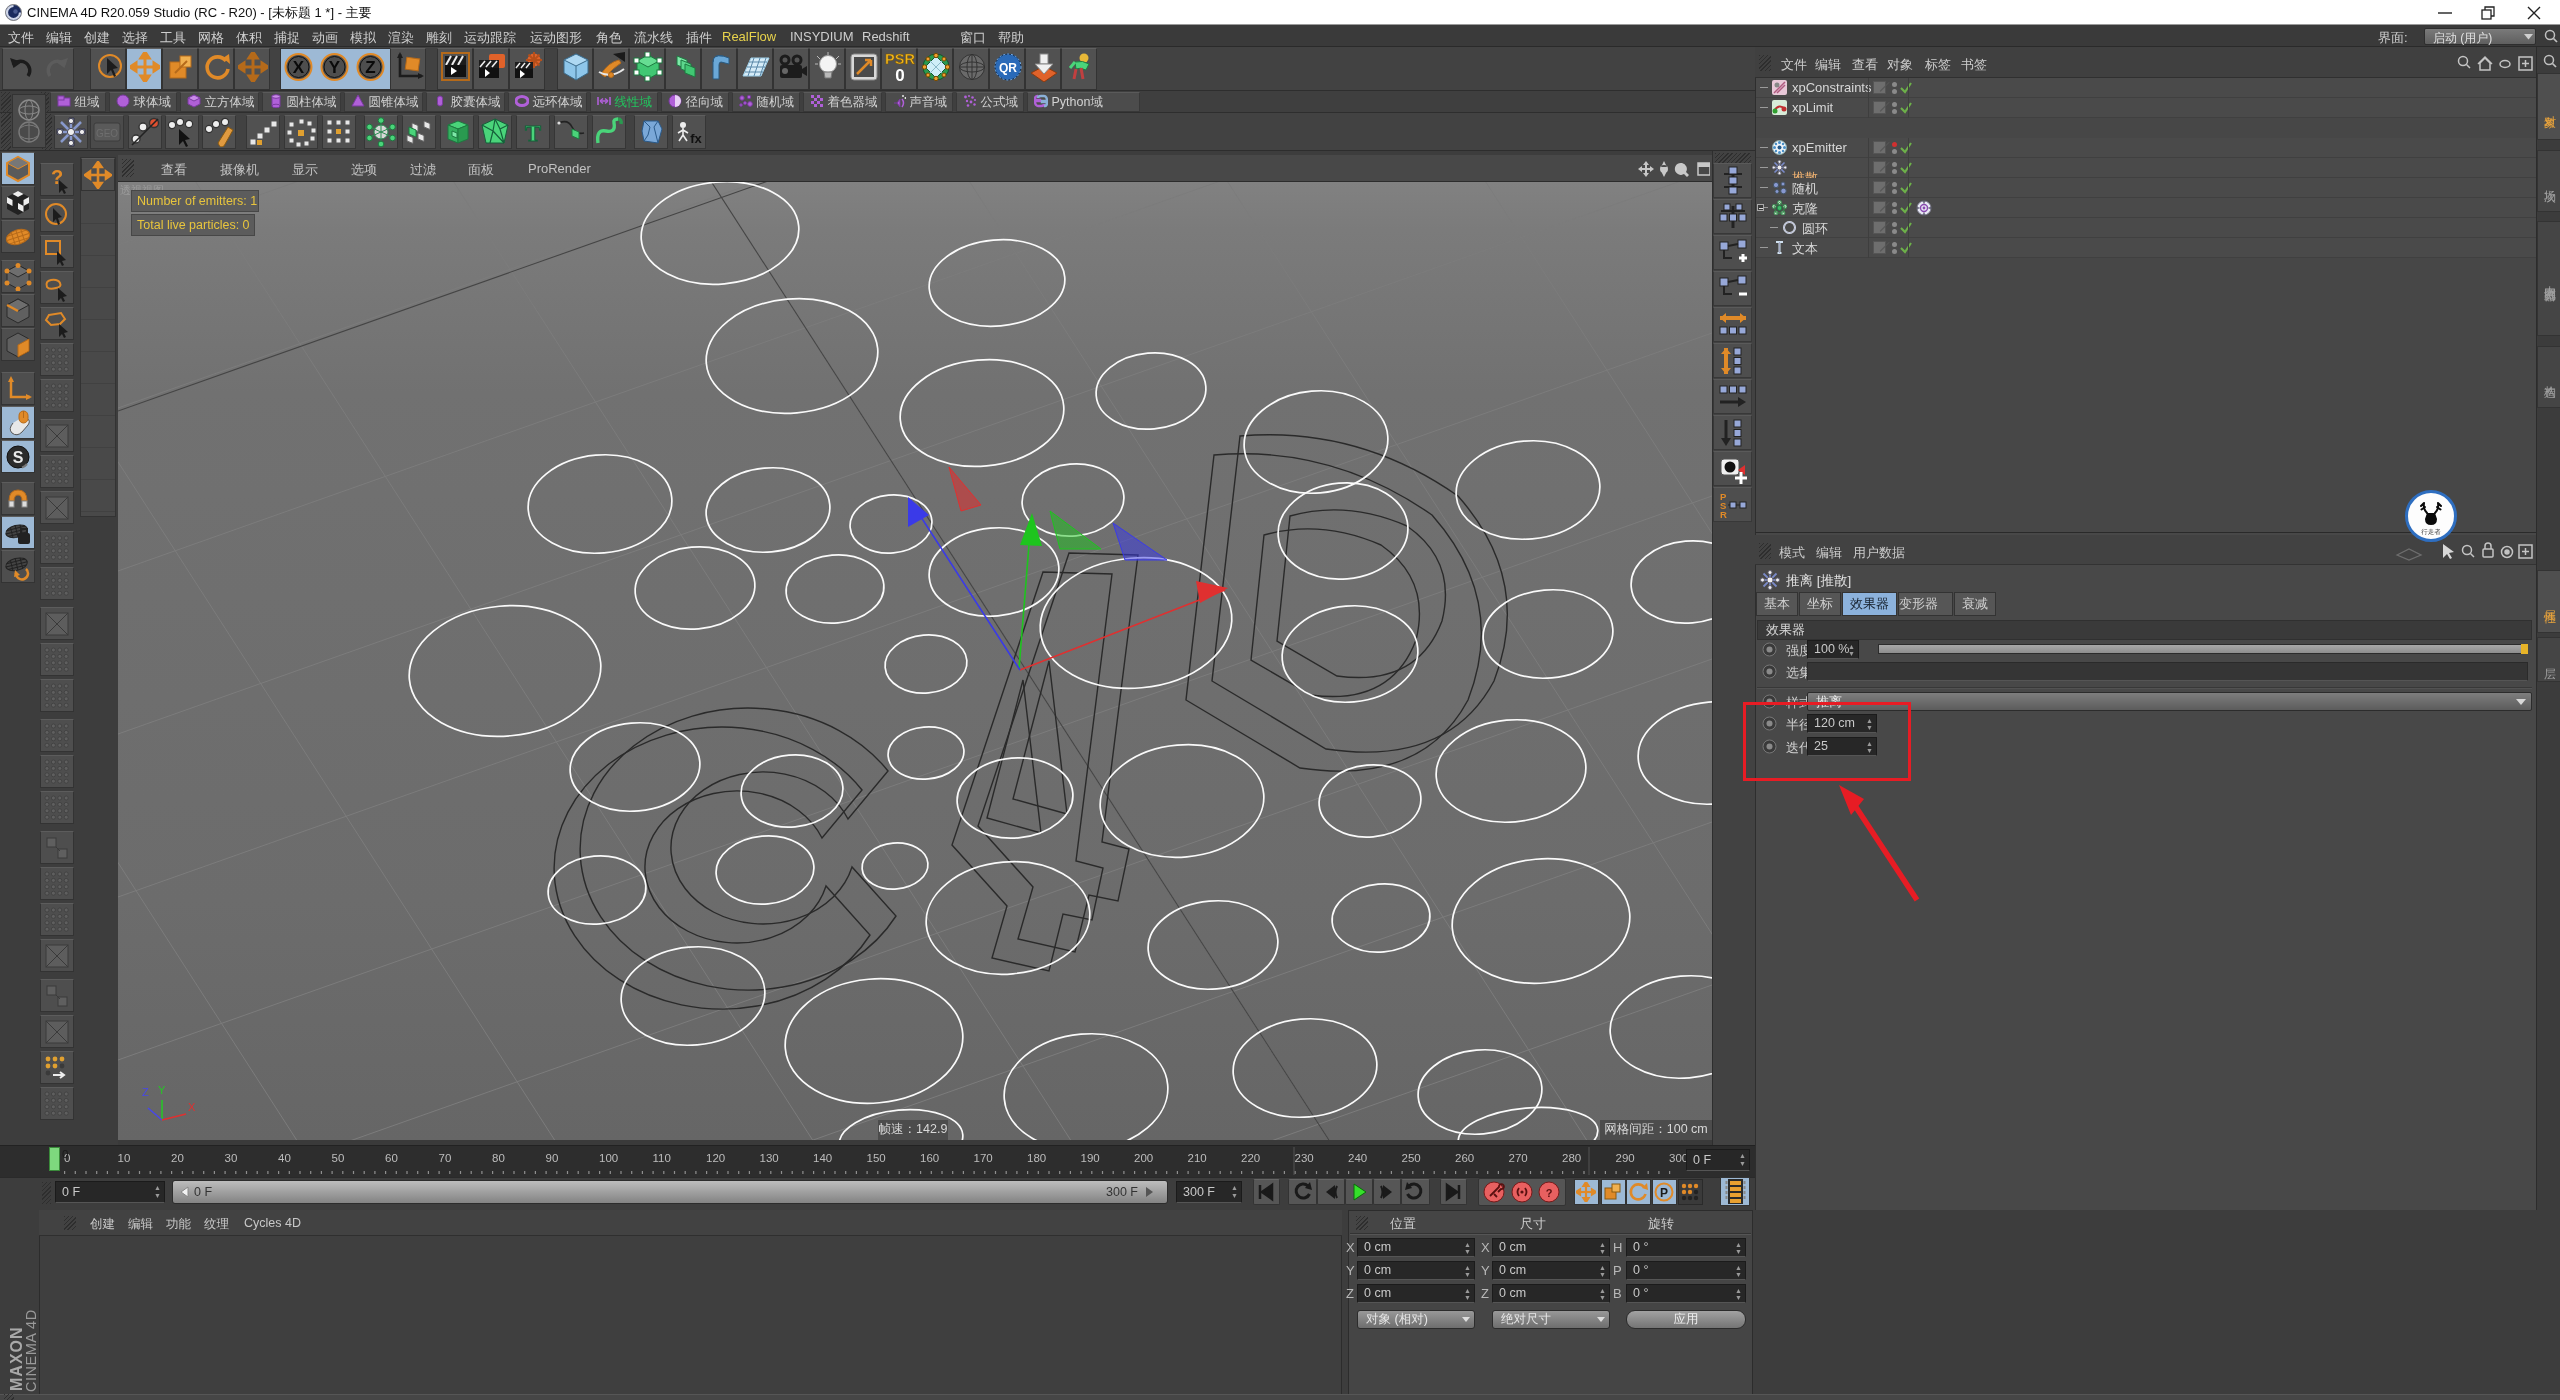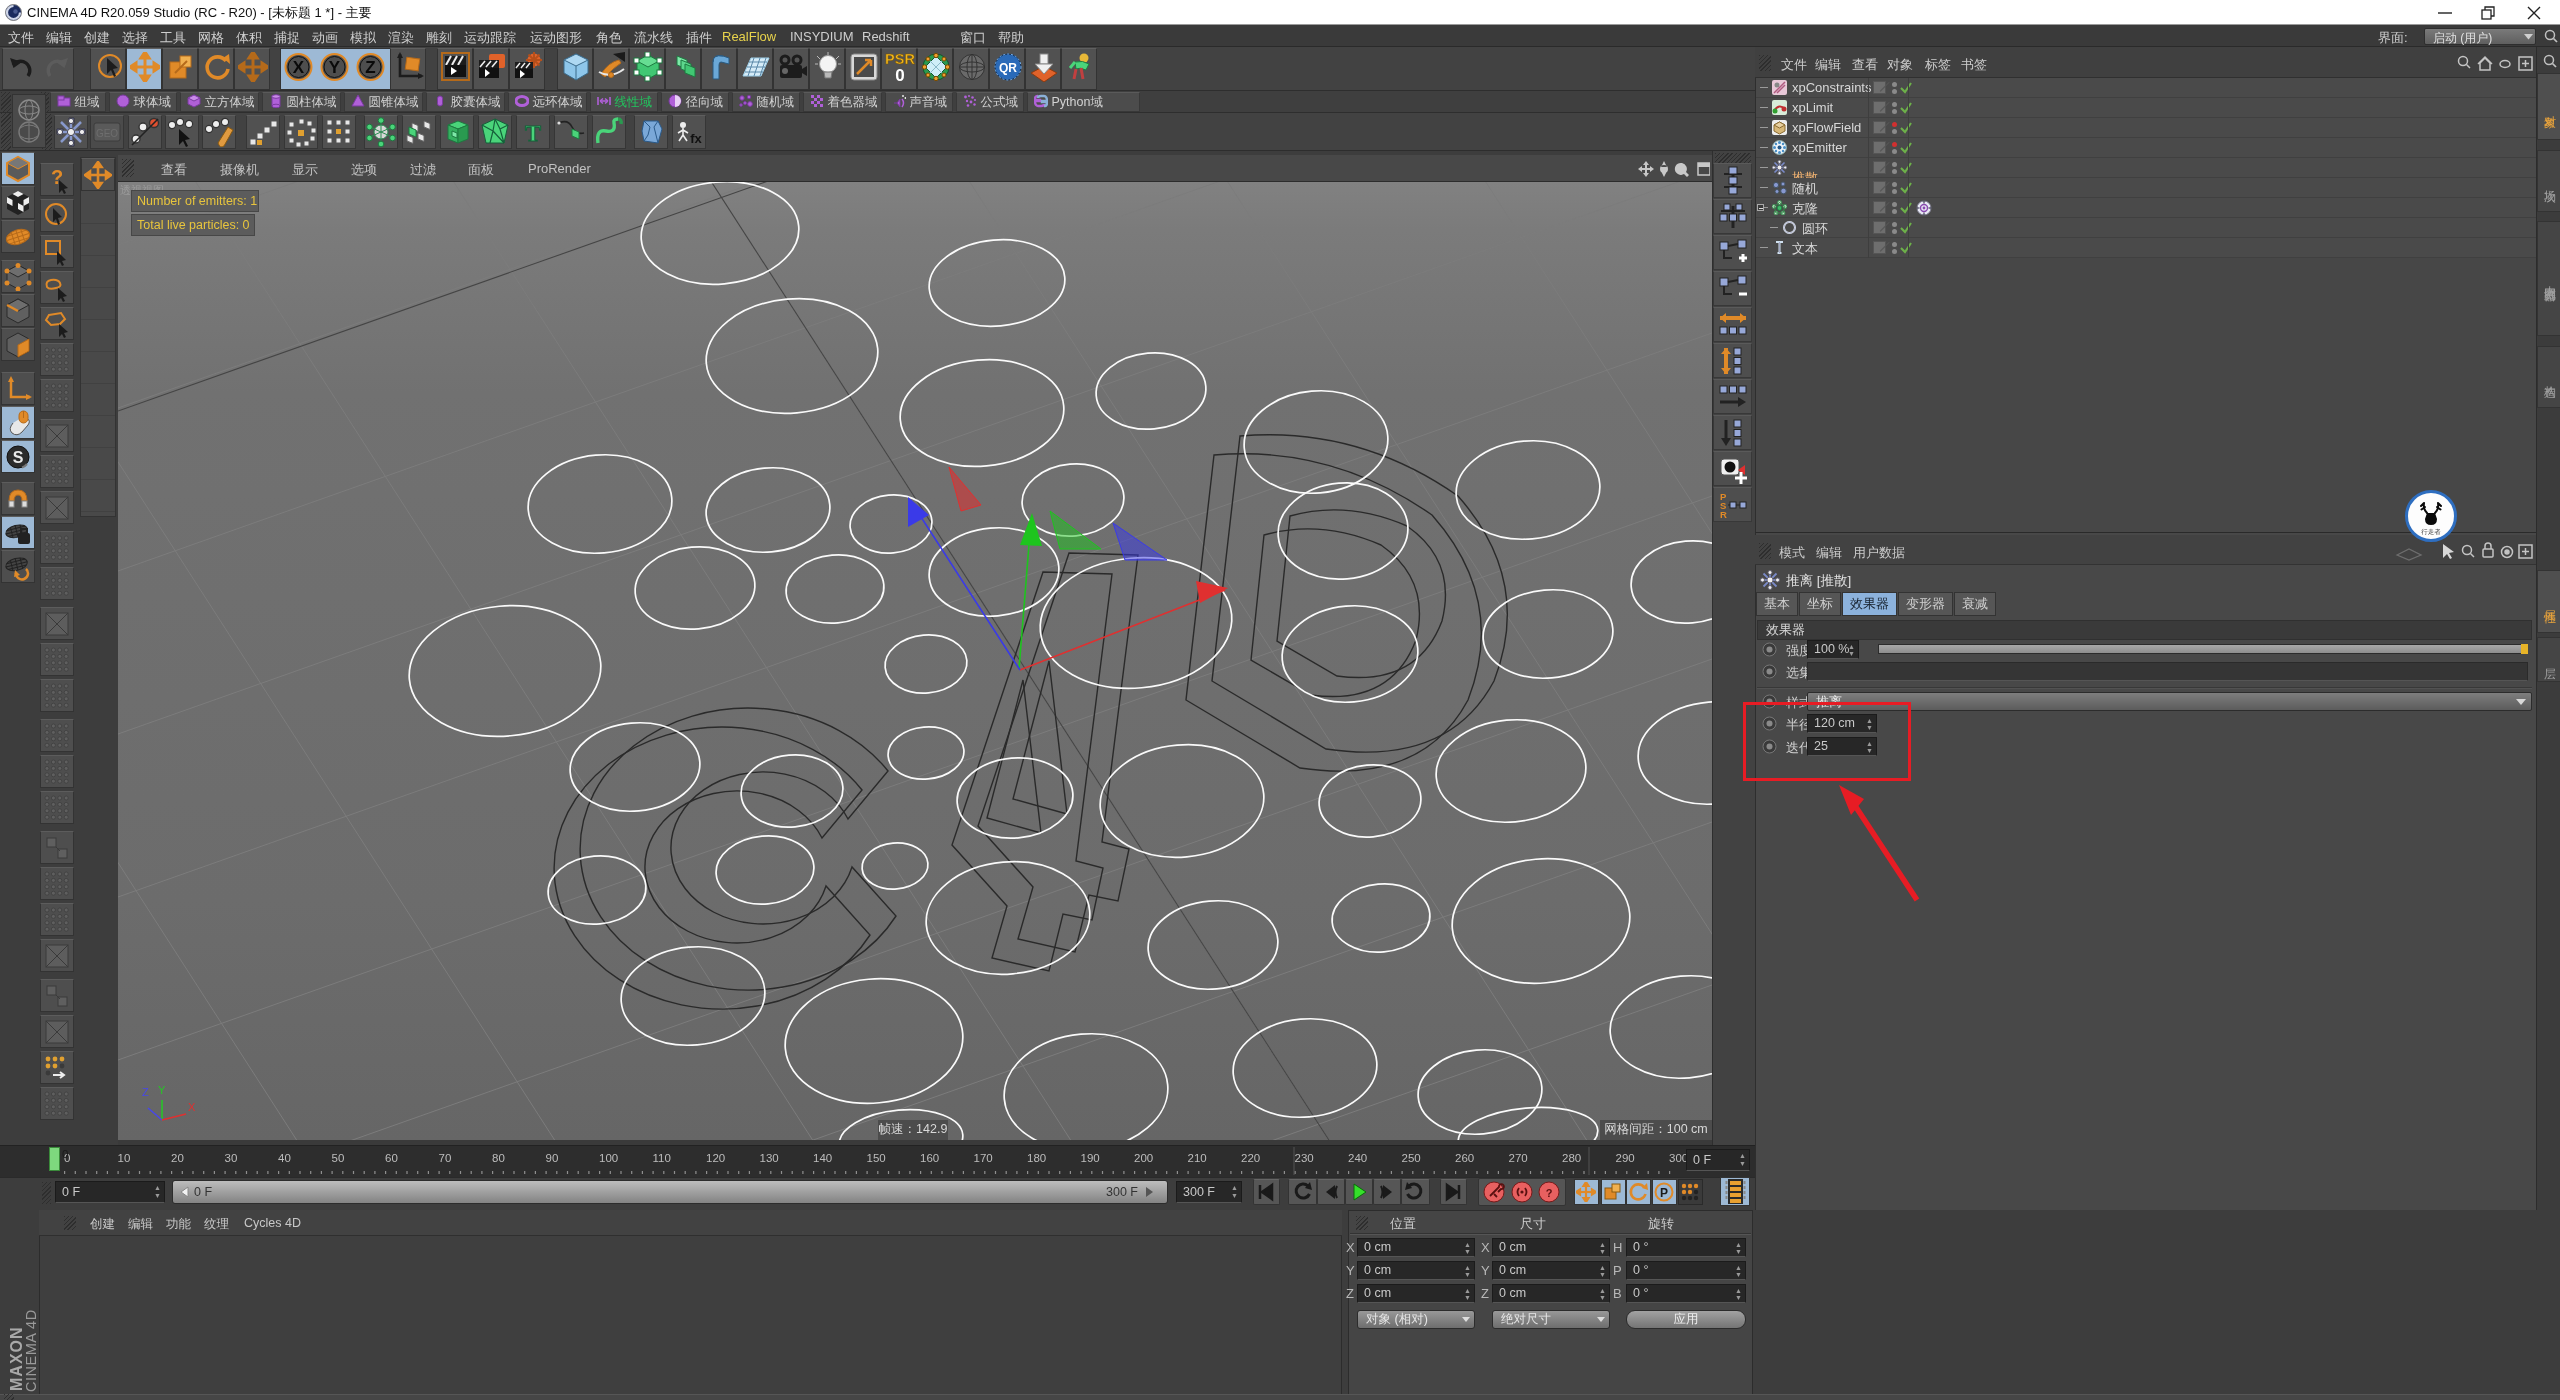--- a/index.html
+++ b/index.html
@@ -1342,39 +1342,20 @@
           <path d="M2 11 Q7 3 13 9" stroke="#c03030" stroke-width="2" fill="none"></path>
           <circle cx="3" cy="11" r="2.5" fill="#30a030"></circle>
           <circle cx="12" cy="9" r="2.5" fill="#c03030"></circle>
         </svg>
         <div style="position:absolute;left:36px;top:2px;font-size:13px;color:#d8d8d8;">xpLimit</div>
         <div style="position:absolute;left:112px;top:0;width:1px;height:20px;background:#3e3e3e;"></div>
         <div style="position:absolute;left:117px;top:3px;width:13px;height:13px;background:#6e6e6e;border:1px solid #555;">
           <div style="width:13px;height:1px;background:#555;transform:rotate(-45deg) translate(0,6px);"></div>
         </div>
         <div style="position:absolute;left:136px;top:4px;width:5px;height:5px;border-radius:3px;background:#8a8a8a;"></div>
-        <div style="position:absolute;left:136px;top:11px;width:5px;height:5px;border-radius:3px;background:#8a8a8a;"></div>
-        <svg style="position:absolute;left:143px;top:3px" width="14" height="14">
-          <path d="M2 7 L6 11 L12 2" stroke="#6db04a" stroke-width="2.1" fill="none"></path>
-        </svg>
-        <div style="position:absolute;left:152px;top:0;width:1px;height:20px;background:#3e3e3e;"></div>
-      </div>
-      <div class="rrow" style="top:40px;background:#4a4a4a;">
-        <div style="position:absolute;left:4px;top:9px;width:8px;height:1px;background:#9a9a9a;"></div>
-        <svg style="position:absolute;left:16px;top:2px" width="15" height="15">
-          <rect x="0" y="0" width="15" height="15" rx="2" fill="#eee"></rect>
-          <path d="M7.5 2 L13 5 L13 11 L7.5 14 L2 11 L2 5 Z" fill="#d8b878" stroke="#8a6a30"></path>
-          <path d="M7.5 2 L13 5 L7.5 8 L2 5 Z" fill="#e8d0a0" stroke="#8a6a30"></path>
-        </svg>
-        <div style="position:absolute;left:36px;top:2px;font-size:13px;color:#d8d8d8;">xpFlowField</div>
-        <div style="position:absolute;left:112px;top:0;width:1px;height:20px;background:#3e3e3e;"></div>
-        <div style="position:absolute;left:117px;top:3px;width:13px;height:13px;background:#6e6e6e;border:1px solid #555;">
-          <div style="width:13px;height:1px;background:#555;transform:rotate(-45deg) translate(0,6px);"></div>
-        </div>
-        <div style="position:absolute;left:136px;top:4px;width:5px;height:5px;border-radius:3px;background:#d03030;"></div>
         <div style="position:absolute;left:136px;top:11px;width:5px;height:5px;border-radius:3px;background:#8a8a8a;"></div>
         <svg style="position:absolute;left:143px;top:3px" width="14" height="14">
           <path d="M2 7 L6 11 L12 2" stroke="#6db04a" stroke-width="2.1" fill="none"></path>
         </svg>
         <div style="position:absolute;left:152px;top:0;width:1px;height:20px;background:#3e3e3e;"></div>
       </div>
       <div class="rrow" style="top:60px;background:#4a4a4a;">
         <div style="position:absolute;left:4px;top:9px;width:8px;height:1px;background:#9a9a9a;"></div>
         <svg style="position:absolute;left:16px;top:2px" width="15" height="15">
           <circle cx="7.5" cy="7.5" r="7" fill="#eef4f8" stroke="#8aa"></circle>
@@ -1564,21 +1545,21 @@
         <circle cx="10" cy="2.5" r="2"></circle>
         <circle cx="17.5" cy="10" r="2"></circle>
         <circle cx="10" cy="17.5" r="2"></circle>
         <circle cx="2.5" cy="10" r="2"></circle>
       </g>
     </svg>
     <div class="ab" style="left:1786px;top:572px;font-size:13.5px;color:#e0e0e0;white-space:nowrap;">推离 [推散]</div>
     <div class="ab" style="left:1756px;top:592px;width:42px;height:24px;background:#565656;border:1px solid #333;color:#cfcfcf;font-size:13px;text-align:center;line-height:22px;">基本</div>
     <div class="ab" style="left:1799px;top:592px;width:42px;height:24px;background:#565656;border:1px solid #333;color:#cfcfcf;font-size:13px;text-align:center;line-height:22px;">坐标</div>
     <div class="ab" style="left:1842px;top:592px;width:55px;height:24px;background:#8cb2dc;border:1px solid #333;color:#16202c;font-size:13px;text-align:center;line-height:22px;">效果器</div>
-    <div class="ab" style="left:1898px;top:592px;width:55px;height:24px;background:#565656;border:1px solid #333;color:#cfcfcf;font-size:13px;text-align:center;line-height:22px;">变形器</div>
+    <div class="ab" style="left:1898px;top:592px;width:55px;height:24px;background:#565656;border:1px solid #333;color:#cfcfcf;font-size:13px;text-align:left;line-height:22px;">变形器</div>
     <div class="ab" style="left:1954px;top:592px;width:42px;height:24px;background:#565656;border:1px solid #333;color:#cfcfcf;font-size:13px;text-align:center;line-height:22px;">衰减</div>
     <div class="ab" style="left:1757px;top:620px;width:775px;height:20px;background:#3a3a3a;border:1px solid #303030;color:#d8d8d8;font-size:13px;line-height:18px;padding-left:8px;">效果器</div>
     <svg class="ab" style="left:1762px;top:642px;" width="15" height="15">
       <circle cx="7.5" cy="7.5" r="6.5" fill="#3a3a3a" stroke="#777"></circle>
       <circle cx="7.5" cy="7.5" r="3" fill="#8a8a8a"></circle>
     </svg>
     <div class="ab" style="left:1786px;top:642px;font-size:13px;color:#cfcfcf;white-space:nowrap;">强度</div>
     <div class="ab field" style="left:1807px;top:640px;width:52px;height:19px;">100 %<div class="spin">▲<br>▼</div></div>
     <div class="ab" style="left:1878px;top:644px;width:650px;height:10px;background:linear-gradient(#a8a8a8,#8e8e8e);border:1px solid #2c2c2c;"></div>
     <div class="ab" style="left:2521px;top:644px;width:7px;height:10px;background:#e8b428;"></div>

